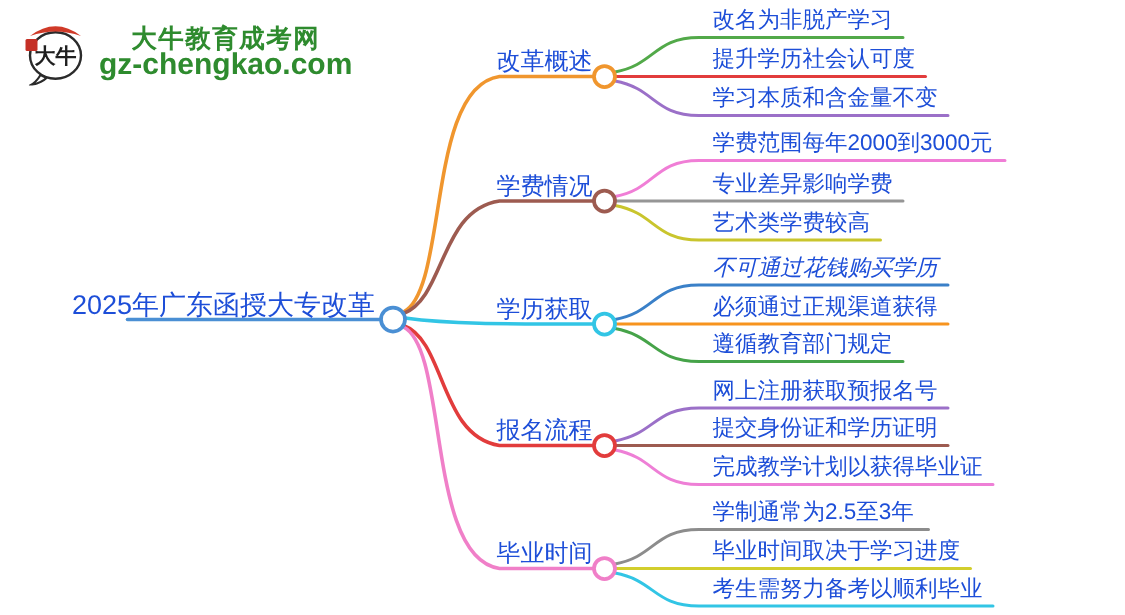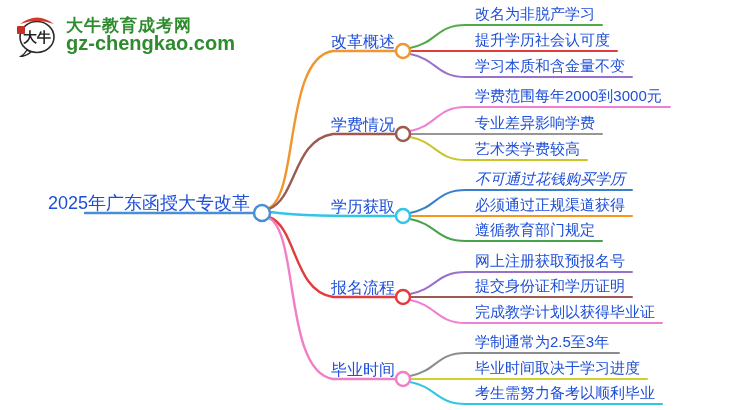--- a/index.html
+++ b/index.html
@@ -11,21 +11,21 @@
   svg.links path { fill:none; stroke-linecap:round; }
   svg.links path.root-line { stroke-width:2.4; }
   svg.links path.branch-line { stroke-width:2.4; }
   svg.links path.leaf-line { stroke-width:2; }
   svg.links circle { fill:#ffffff; stroke-width:2.5; }
   .label { position:absolute; color:#1d4ed8; white-space:nowrap; }
   .root-label { font-size:18px; line-height:16px; top:195px; right:500px; }
   .branch-label { font-size:16px; line-height:17px; right:355px; }
   .leaf-label { font-size:15px; line-height:16px; left:475px; }
   .logo { position:absolute; left:13px; top:9px; display:flex; align-items:center; gap:7px; }
-  .logo-text .cn { color:#2e8b2e; font-weight:bold; font-size:17px; line-height:21px; letter-spacing:1px; }
+  .logo-text .cn { color:#2e8b2e; font-weight:bold; font-size:17px; line-height:21px; letter-spacing:1px;text-align:center; }
   .logo-text .en { color:#2e8b2e; font-weight:bold; font-size:20px; line-height:15px; }
 </style>
 </head>
 <body>
 
 <div class="canvas">
 
   <svg class="links" width="750" height="410" viewBox="0 0 750 410">
 
     <path class="root-line" d="M 85 213 L 253 213" stroke="#4a8fd4"></path>

